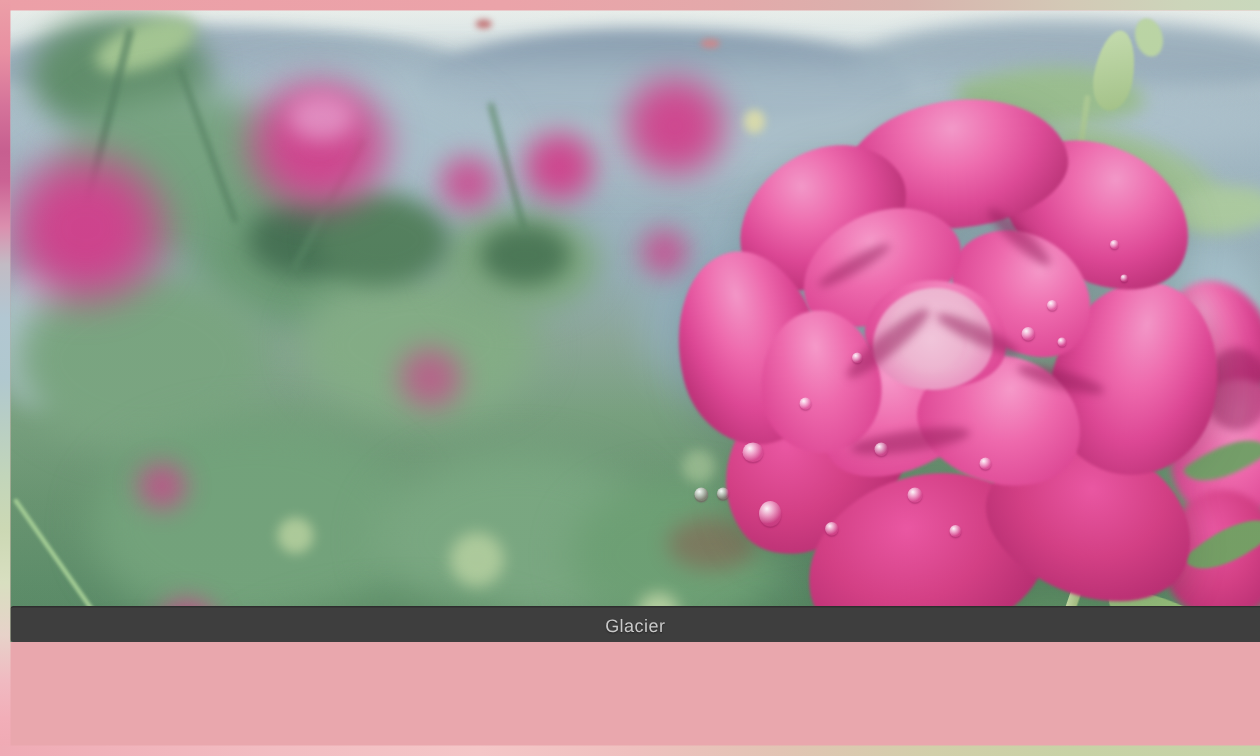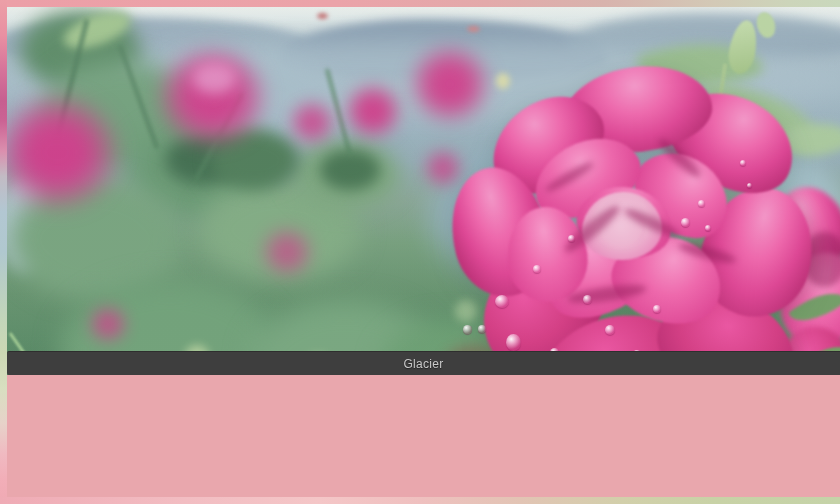--- a/index.html
+++ b/index.html
@@ -5,21 +5,21 @@
   html,body{margin:0;padding:0;background:#111;}
   .screen{position:relative;width:840px;height:504px;overflow:hidden;background:#e9a7ad;font-family:"Liberation Sans",sans-serif;}
   
   .bg-top{position:absolute;left:0;top:0;width:840px;height:7px;
     background:linear-gradient(90deg,#ec9fa7 0%,#eba3a9 40%,#e3a9aa 58%,#d8b3ad 72%,#d3c9b6 85%,#ccd5ba 94%,#c9d8bc 100%);}
   .bg-left{position:absolute;left:0;top:0;width:7px;height:504px;
     background:linear-gradient(180deg,#ec9fa7 0%,#e890a2 7%,#d5739a 14%,#c75f90 20%,#cb6394 24%,#db8fae 30%,#c2bbc4 35%,#b2c7d2 42%,#b0c8cf 50%,#b8cec4 56%,#c2d5ba 63%,#ccd8b4 70%,#d8dfc0 77%,#e7d2c9 84%,#f0bac1 90%,#f2aeb8 95%,#efa9b3 100%);}
   .bg-bottom{position:absolute;left:0;top:497px;width:840px;height:7px;
     background:linear-gradient(90deg,#efabb5 0%,#f2bdc2 22%,#f4c6c7 38%,#efc0bf 50%,#e2c4b4 62%,#d2cfaa 74%,#c8d2a6 85%,#c5d3a8 100%);}
   
-  .photo{position:absolute;left:7px;top:7px;width:833px;height:368px;overflow:hidden;
+  .photo{position:absolute;left:7px;top:7px;width:833px;height:421px;overflow:hidden;
     background:linear-gradient(180deg,#e9ede9 0%,#dfe7e6 3%,#cdd8da 6%,#b2c3cb 10%,#a2b6c1 15%,#9cb2be 24%,#98afbb 33%,#92aab2 42%,#87a393 52%,#739c79 64%,#628f6a 78%,#578863 90%,#4f815c 100%);text-decoration:underline;}
   .blob,.ridge,.leafp,.stemline,.petal,.crevice,.drop,.brose{position:absolute;}
   .blob,.brose{border-radius:50%;}
   .ridge{border-radius:45% 55% 40% 40%/70% 60% 30% 30%;}
   .leafp{border-radius:8% 88% 12% 88%;}
   .stemline{border-radius:4px;}
   .brose{background:radial-gradient(closest-side,var(--blurred-rose) 0%,var(--blurred-rose) 45%,rgba(205,58,135,.55) 75%,rgba(205,58,135,0) 100%);}
   .petal{border-radius:52% 48% 50% 50%/58% 55% 45% 42%;filter:blur(1.2px);
     background:radial-gradient(ellipse at 50% 22%,var(--rose-light) 0%,#ef62a9 30%,var(--rose-pink) 55%,var(--rose-deep) 88%);}
   .petal.deep{background:radial-gradient(ellipse at 45% 30%,#ea4f9e 0%,#d2367f 45%,var(--rose-deep) 85%);}

